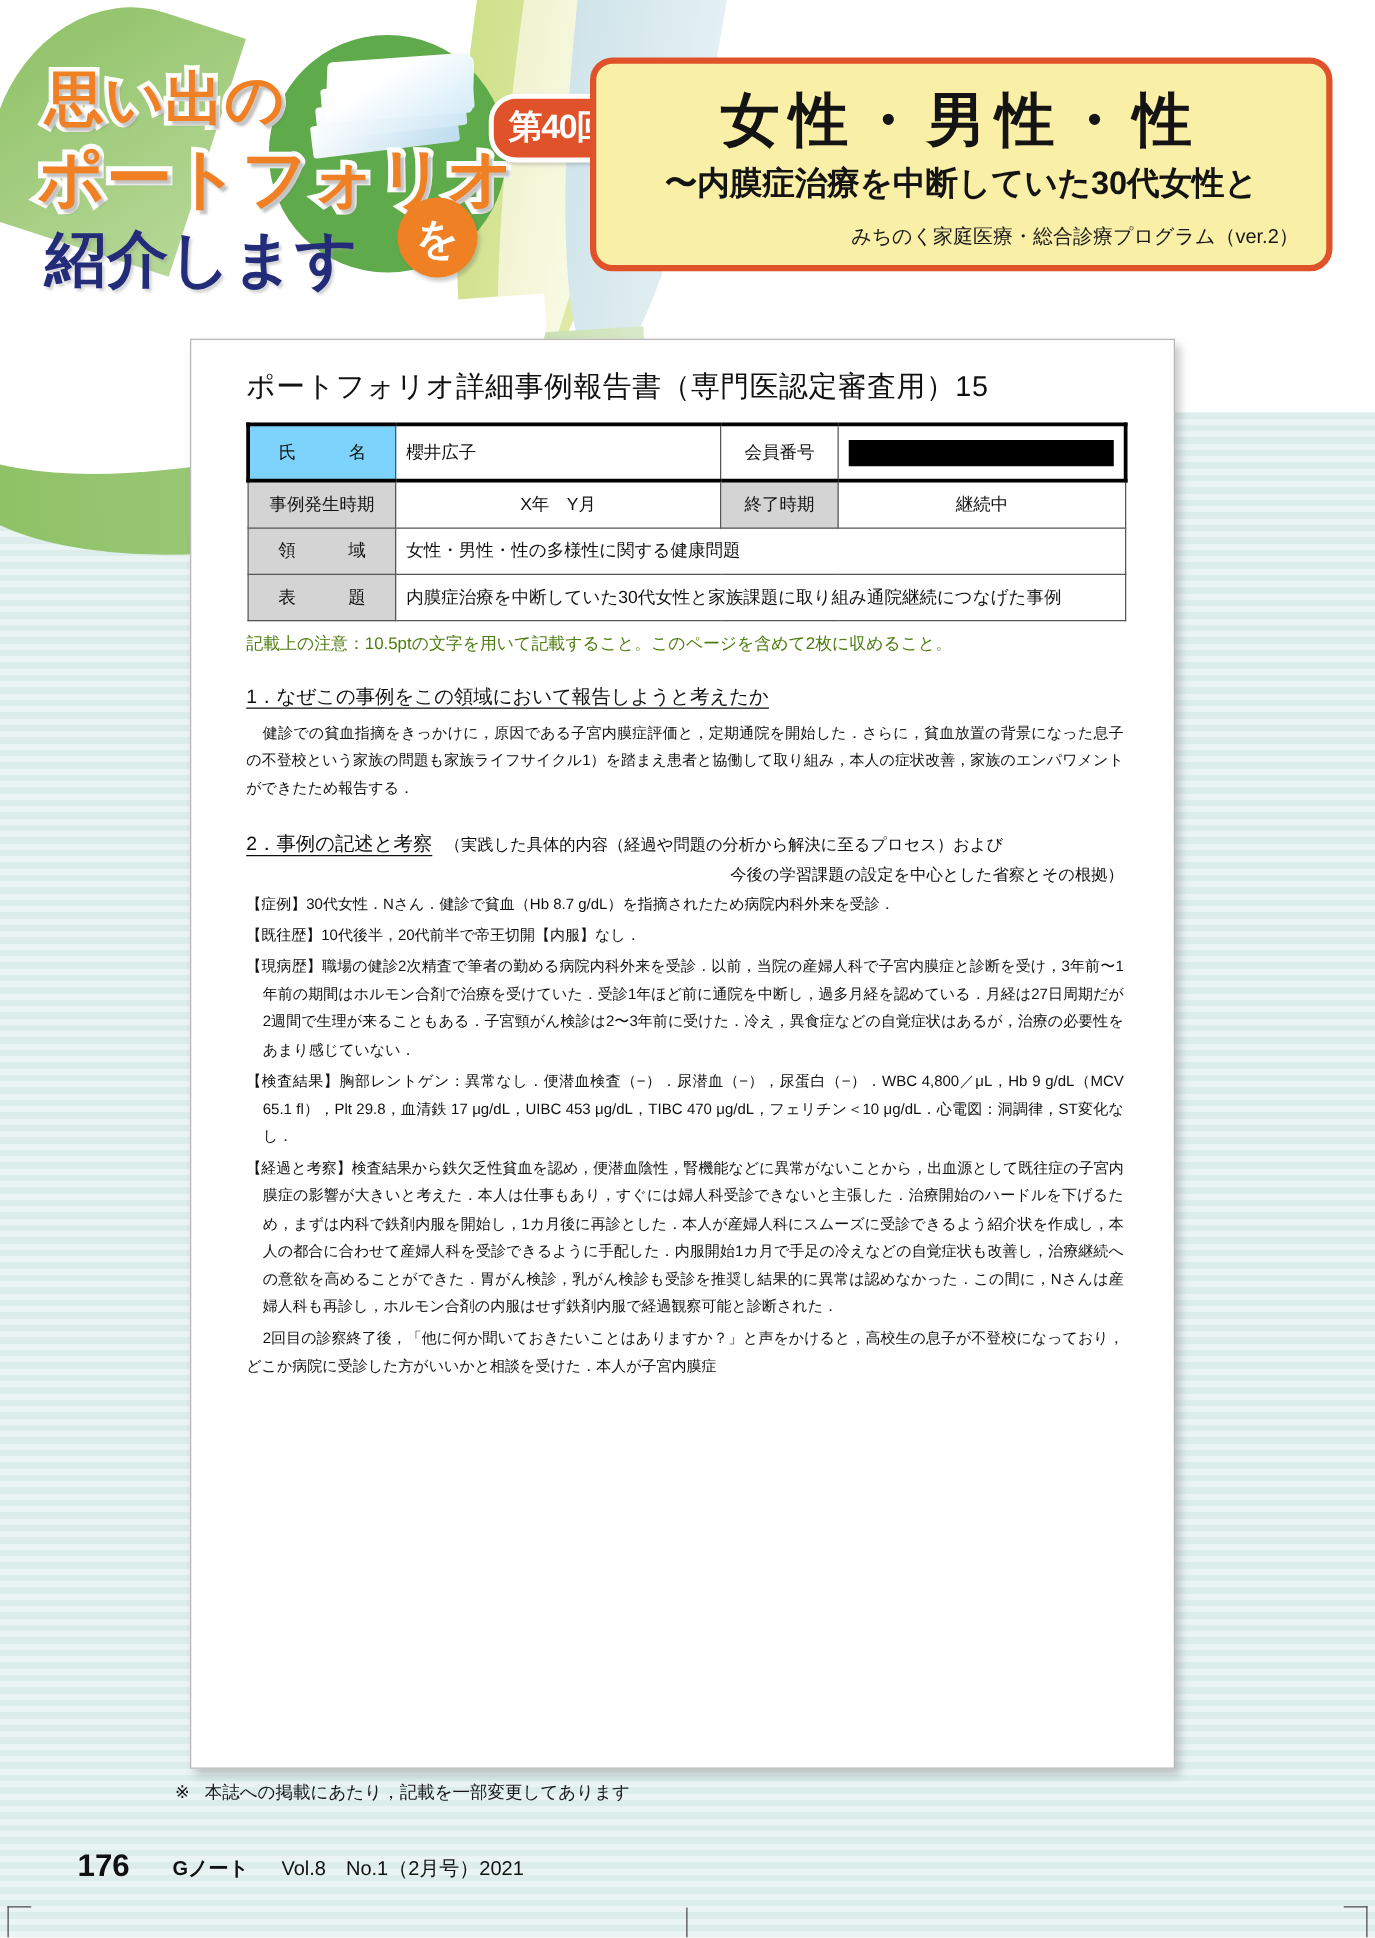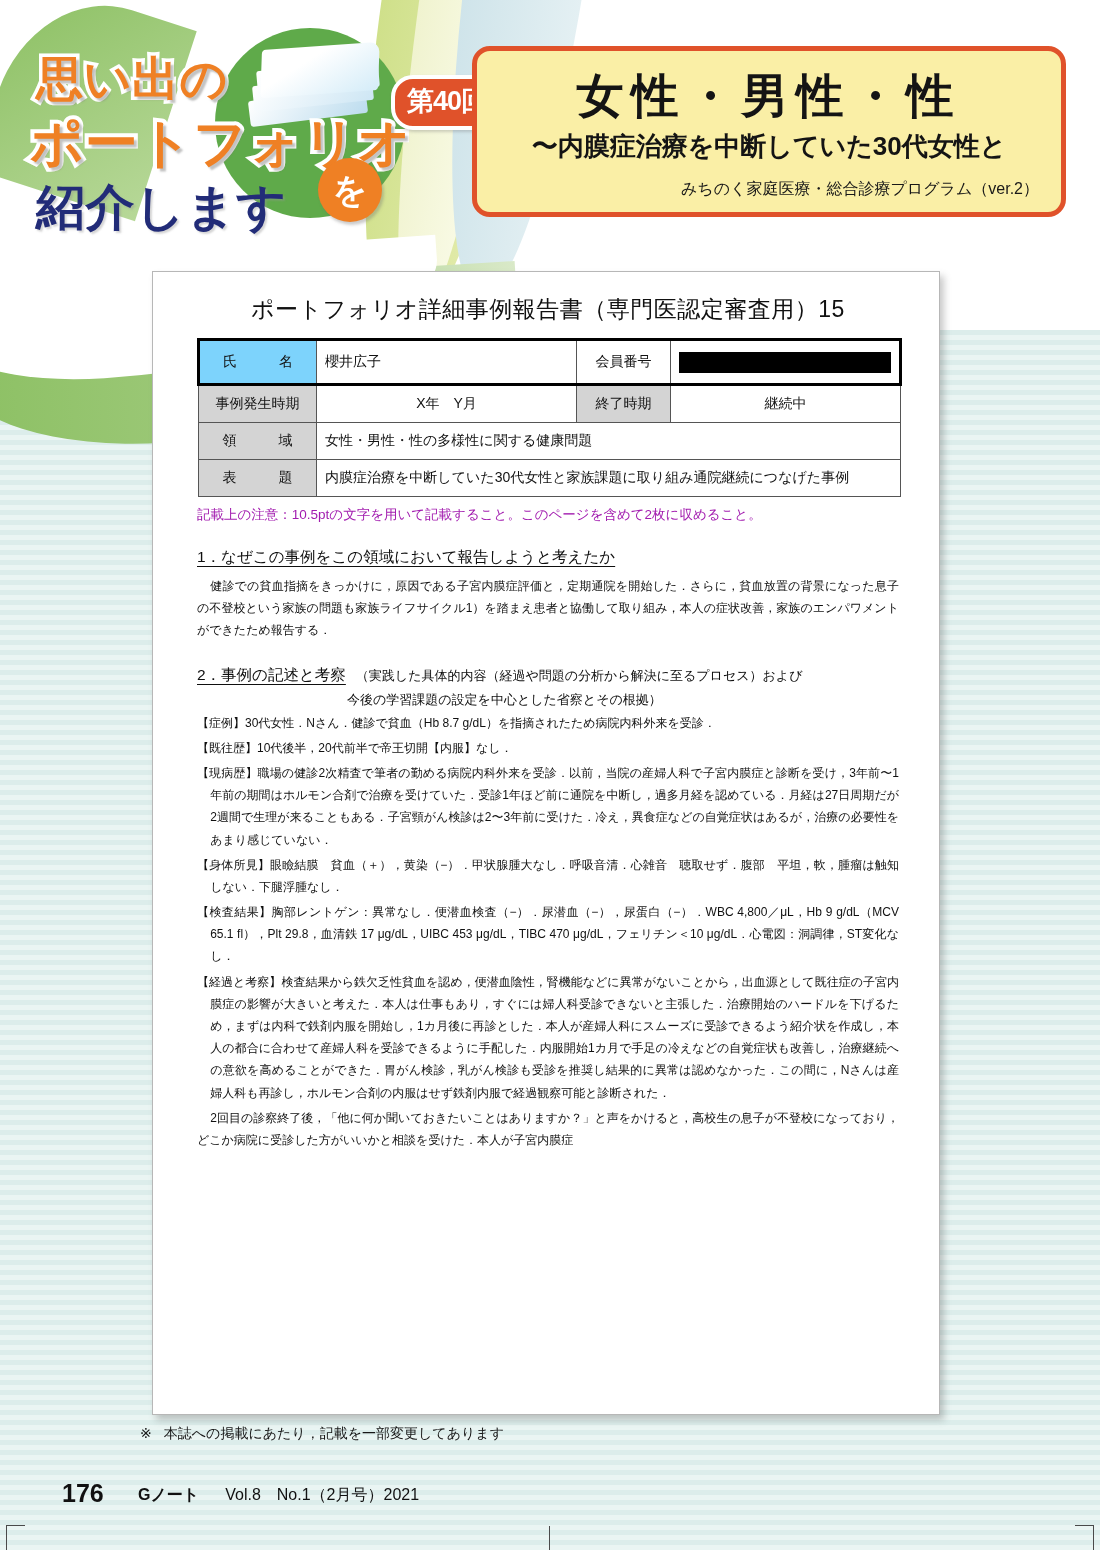--- a/index.html
+++ b/index.html
@@ -237,21 +237,20 @@
     box-sizing: border-box;
     box-shadow: 4px 5px 7px rgba(90,90,90,0.33);
     padding: 0;
   }
   .doc-inner {
     position: absolute;
     left: 44px; top: 22px;
     width: 702px;
   }
   .doc-title {
-    text-align: center;
     font-size: 23px;
     color: #111111;
     margin: 0 0 13px 0;
     letter-spacing: 0.5px;
     white-space: nowrap;
   }
 
   
   table.report {
     border-collapse: collapse;
@@ -281,21 +280,21 @@
   .redacted {
     display: block;
     background: #000000;
     height: 21px;
     width: 100%;
   }
   .cell-center { text-align: center; }
 
   .note-line {
     font-size: 13.5px;
-    color: #a21caf;
+    color: #4d7c0f;
     margin: 9px 0 10px 0;
     letter-spacing: 0px;
   }
 
   
   .sec-head {
     font-size: 15.5px;
     color: #0f0f0f;
     text-decoration: underline;
     text-underline-offset: 4px;
@@ -307,20 +306,21 @@
     font-size: 13px;
     color: #0f0f0f;
     margin-left: 10px;
     text-decoration: none;
   }
   .sec-head-note2 {
     font-size: 13px;
     color: #0f0f0f;
     display: block;
     margin: 1px 0 0 150px;
+    text-align: right;
   }
   p.body {
     font-size: 12px;
     line-height: 1.85;
     color: #101010;
     margin: 3px 0 3px 0;
     text-align: justify;
     letter-spacing: 0px;
   }
   p.body.indent1 { text-indent: 1.1em; }
@@ -468,21 +468,20 @@
           <span class="sec-head">2．事例の記述と考察</span><span class="sec-head-note">（実践した具体的内容（経過や問題の分析から解決に至るプロセス）および</span>
           <span class="sec-head-note2">今後の学習課題の設定を中心とした省察とその根拠）</span>
         </div>
 
         <p class="body hang"><span>【症例】</span><span>30代女性．Nさん．健診で貧血（Hb 8.7 g/dL）を指摘されたため病院内科外来を受診．</span></p>
 
         <p class="body hang"><span>【既往歴】</span><span>10代後半，20代前半で帝王切開【内服】なし．</span></p>
 
         <p class="body hang"><span>【現病歴】</span><span>職場の健診2次精査で筆者の勤める病院内科外来を受診．以前，当院の産婦人科で子宮内膜症と診断を受け，3年前〜1年前の期間はホルモン合剤で治療を受けていた．受診1年ほど前に通院を中断し，過多月経を認めている．月経は27日周期だが2週間で生理が来ることもある．子宮頸がん検診は2〜3年前に受けた．冷え，異食症などの自覚症状はあるが，治療の必要性をあまり感じていない．</span></p>
 
-        <p class="body hang"><span>【身体所見】</span><span>眼瞼結膜　貧血（＋），黄染（−）．甲状腺腫大なし．呼吸音清．心雑音　聴取せず．腹部　平坦，軟，腫瘤は触知しない．下腿浮腫なし．</span></p>
 
         <p class="body hang"><span>【検査結果】</span><span>胸部レントゲン：異常なし．便潜血検査（−）．尿潜血（−），尿蛋白（−）．WBC 4,800／μL，Hb 9 g/dL（MCV 65.1 fl），Plt 29.8，血清鉄 17 μg/dL，UIBC 453 μg/dL，TIBC 470 μg/dL，フェリチン＜10 μg/dL．心電図：洞調律，ST変化なし．</span></p>
 
 
         <p class="body hang"><span>【経過と考察】</span><span>検査結果から鉄欠乏性貧血を認め，便潜血陰性，腎機能などに異常がないことから，出血源として既往症の子宮内膜症の影響が大きいと考えた．本人は仕事もあり，すぐには婦人科受診できないと主張した．治療開始のハードルを下げるため，まずは内科で鉄剤内服を開始し，1カ月後に再診とした．本人が産婦人科にスムーズに受診できるよう紹介状を作成し，本人の都合に合わせて産婦人科を受診できるように手配した．内服開始1カ月で手足の冷えなどの自覚症状も改善し，治療継続への意欲を高めることができた．胃がん検診，乳がん検診も受診を推奨し結果的に異常は認めなかった．この間に，Nさんは産婦人科も再診し，ホルモン合剤の内服はせず鉄剤内服で経過観察可能と診断された．</span></p>
 
         <p class="body indent1">2回目の診察終了後，「他に何か聞いておきたいことはありますか？」と声をかけると，高校生の息子が不登校になっており，どこか病院に受診した方がいいかと相談を受けた．本人が子宮内膜症</p>
       </div>
 
     </div>

